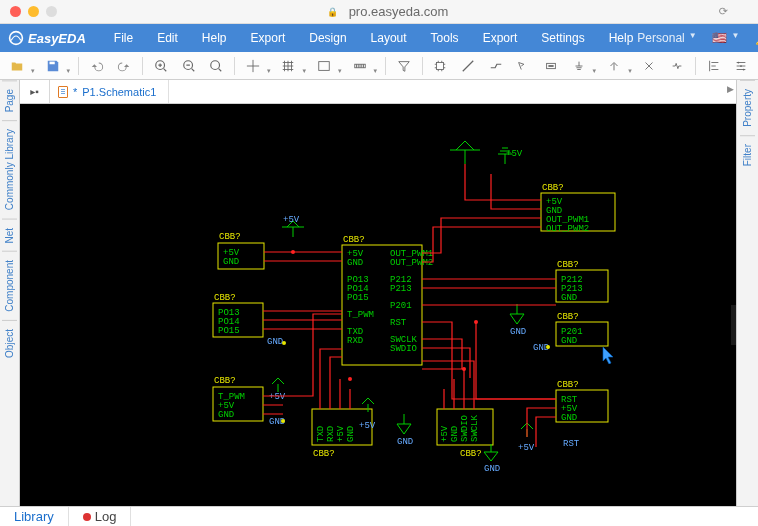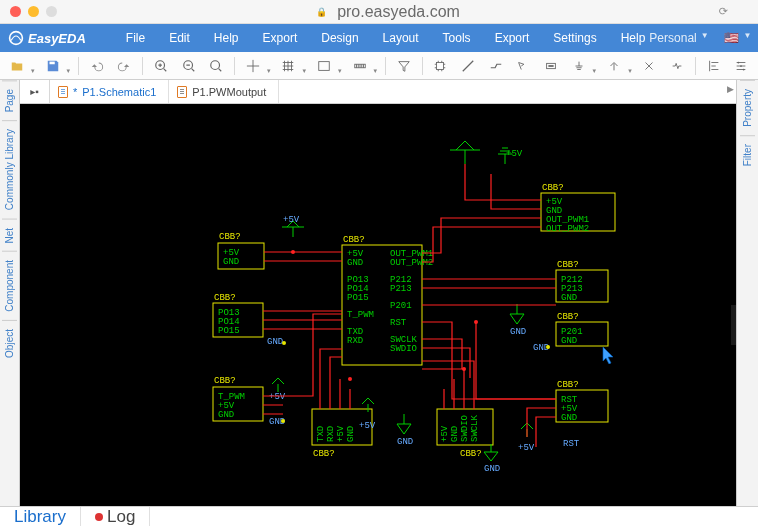--- a/index.html
+++ b/index.html
@@ -6,27 +6,27 @@
   html, body { width: 758px; height: 526px; overflow: hidden; }
   body { background: #f0f0f0; display: flex; flex-direction: column; }
 
   
   .mac-bar { height: 24px; background: #f6f6f6; display: flex; align-items: center; padding: 0 10px; gap: 7px; border-bottom: 1px solid #ddd; }
   .mac-bar .dot { width: 11px; height: 11px; border-radius: 50%; }
   .mac-bar .red { background: #ff5f57; }
   .mac-bar .yellow { background: #febc2e; }
   .mac-bar .green { background: #dddddd; }
   .mac-bar .center { flex: 1; display: flex; justify-content: center; align-items: center; gap: 10px; }
-  .mac-bar .url { font-size: 16px; color: #6a6a6a; }
+  .mac-bar .url { font-size: 13px; color: #6a6a6a; }
   .mac-bar .lock { font-size: 9px; color: #8a8a8a; }
   .mac-bar .reload { font-size: 11px; color: #8a8a8a; margin-right: 20px; }
 
   
   .menubar { height: 28px; background: #4487d6; display: flex; align-items: center; color: #fff; font-size: 12px; padding: 0 8px; gap: 4px; }
-  .menubar .logo { display: flex; align-items: center; gap: 4px; margin-right: 26px; }
+  .menubar .logo { display: flex; align-items: center; gap: 4px; margin-right: 14px; }
   .menubar .logo svg { width: 16px; height: 16px; }
   .menubar .logo-text { font-style: italic; font-weight: bold; font-size: 13px; }
   .menubar .menu-item { padding: 0 10px; cursor: pointer; }
   .menubar .spacer { flex: 1; }
   .menubar .right-item { padding: 0 6px; display: flex; align-items: flex-start; gap: 4px; }
   .menubar .chev { font-size: 8px; opacity: .8; }
   .menubar .bell { font-size: 14px; }
 
   
   .toolbar { height: 28px; background: #fcfcfc; border-bottom: 1px solid #cfcfcf; display: flex; align-items: center; gap: 2px; padding: 0 4px; }
@@ -61,21 +61,21 @@
   .sch { position: absolute; inset: 0; }
   .sch text { font-family: "Courier New", monospace; font-size: 9px; }
   .yellow { stroke: #e6e600; fill: none; }
   .green  { stroke: #00d000; fill: none; }
   .redw   { stroke: #ff2222; fill: none; stroke-width: 1.2; }
   .txt-y  { fill: #e6e600; }
   .txt-g  { fill: #00d000; }
   .txt-b  { fill: #66aaff; }
 
   
-  .footer { height: 20px; background: #fff; border-top: 1px solid #cfcfcf; display: flex; align-items: center; font-size: 17px; }
+  .footer { height: 20px; background: #fff; border-top: 1px solid #cfcfcf; display: flex; align-items: center; font-size: 13px; }
   .footer .ftab { padding: 0 14px; height: 100%; display: flex; align-items: center; gap: 4px; border-right: 1px solid #e0e0e0; cursor: pointer; color: #444; }
   .footer .ftab.active { color: #1a6ecc; }
   .footer .dot-red { width: 8px; height: 8px; border-radius: 50%; background: #d33; }
 
   .cursor-arrow { position: absolute; left: 582px; top: 242px; pointer-events: none; }
 
   .side-scroll-marker { position: absolute; right: 0; top: 50%; width: 5px; height: 40px; background: #2b2b2b; opacity: .6; }
 </style>
 </head>
 <body>
@@ -276,24 +276,20 @@
   </div>
 
   <div class="center-col">
     <div class="tabs-row">
       <span class="small-tab-left">▸▪</span>
       <div class="file-tab active">
         <span class="doc-ico"></span>
         <span class="star">*</span>
           <span>P1.Schematic1</span>
       </div>
-      <div class="file-tab">
-        <span class="doc-ico"></span>
-        <span>P1.PWMoutput</span>
-      </div>
       <span class="scroll-arrow">▶</span>
     </div>
 
     <div class="canvas-wrap">
       <svg class="sch" viewBox="0 0 716 406">
 
         <rect class="yellow" x="521" y="89" width="74" height="38"></rect>
         <text class="txt-y" x="522" y="86">CBB?</text>
         <text class="txt-g" x="526" y="100">+5V</text>
         <text class="txt-g" x="526" y="109">GND</text>

